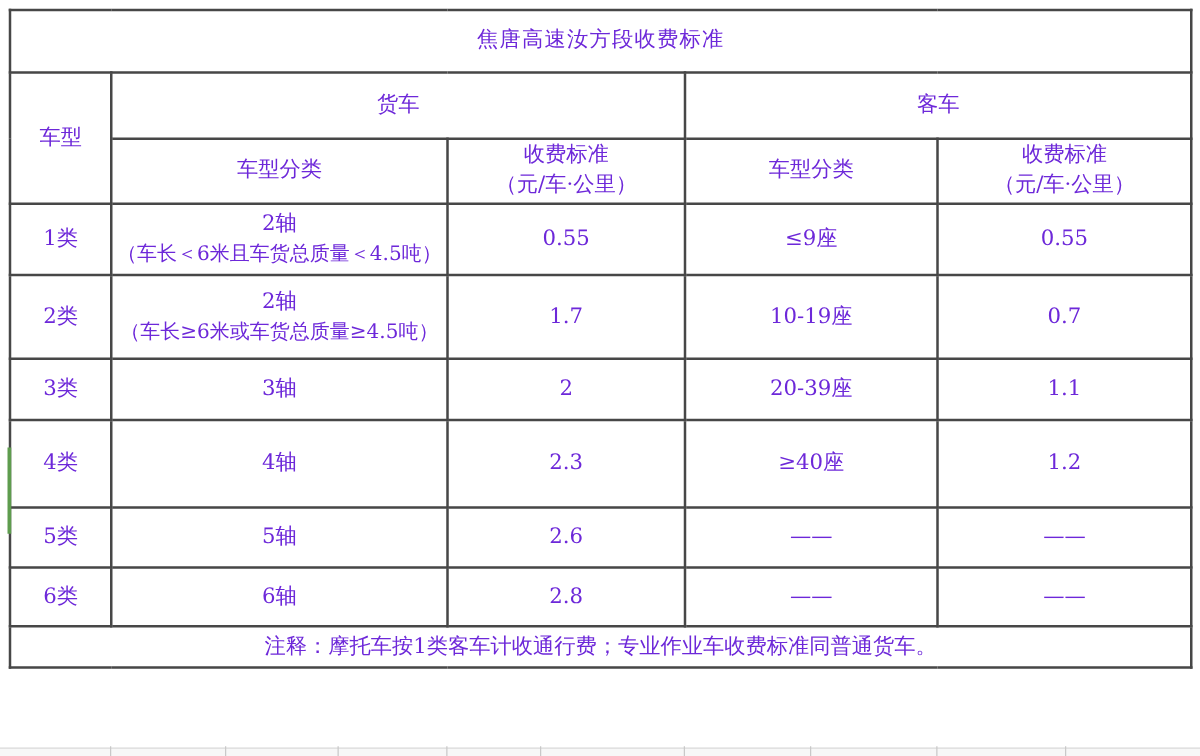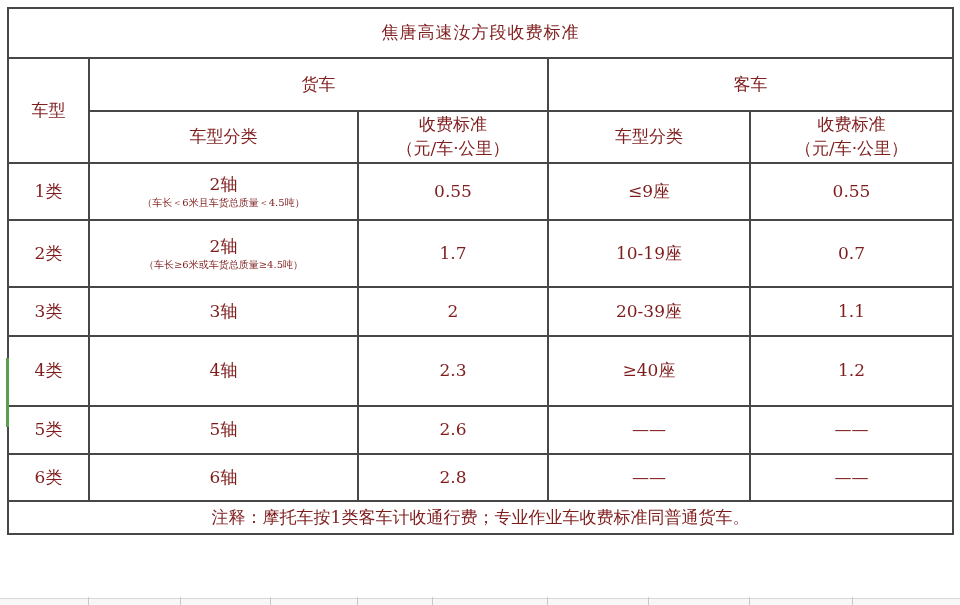--- a/index.html
+++ b/index.html
@@ -2,21 +2,21 @@
 <html><head>
 <meta charset="utf-8">
 <style>
   html,body{margin:0;padding:0;background:#ffffff;}
   .sheet{
     position:relative;
     width:960px;height:605px;
     background:#ffffff;
     overflow:hidden;
     font-family:"DejaVu Serif","Liberation Serif",serif;
-    color:#7f1d1d;
+    color:#6d28d9;
   }
   table.toll{
     position:absolute;left:7px;top:7px;
     width:945px;
     border-collapse:collapse;
     table-layout:fixed;
   }
   table.toll td,table.toll th{
     border:2px solid #474747;
     padding:0;
@@ -28,21 +28,21 @@
     overflow:hidden;
   }
   .title-cell{
     font-size:27px;
     font-weight:bold;
     letter-spacing:1px;
   }
   .hdr{font-weight:bold;font-size:17px;border-radius:22px;}
   .hdr-group{font-weight:bold;font-size:18px;}
   .rate-hdr{font-weight:bold;font-size:16px;line-height:1.45;}
-  .cat-sub{font-size:10px;}
+  .cat-sub{font-size:16px;}
   .note-cell{
     text-align:left;
     font-size:15px;
     padding:2px 2px 6px 2px;
     vertical-align:top;
     font-weight:normal;
   }
   .accent-line{
     position:absolute;
     left:6px;top:358px;

